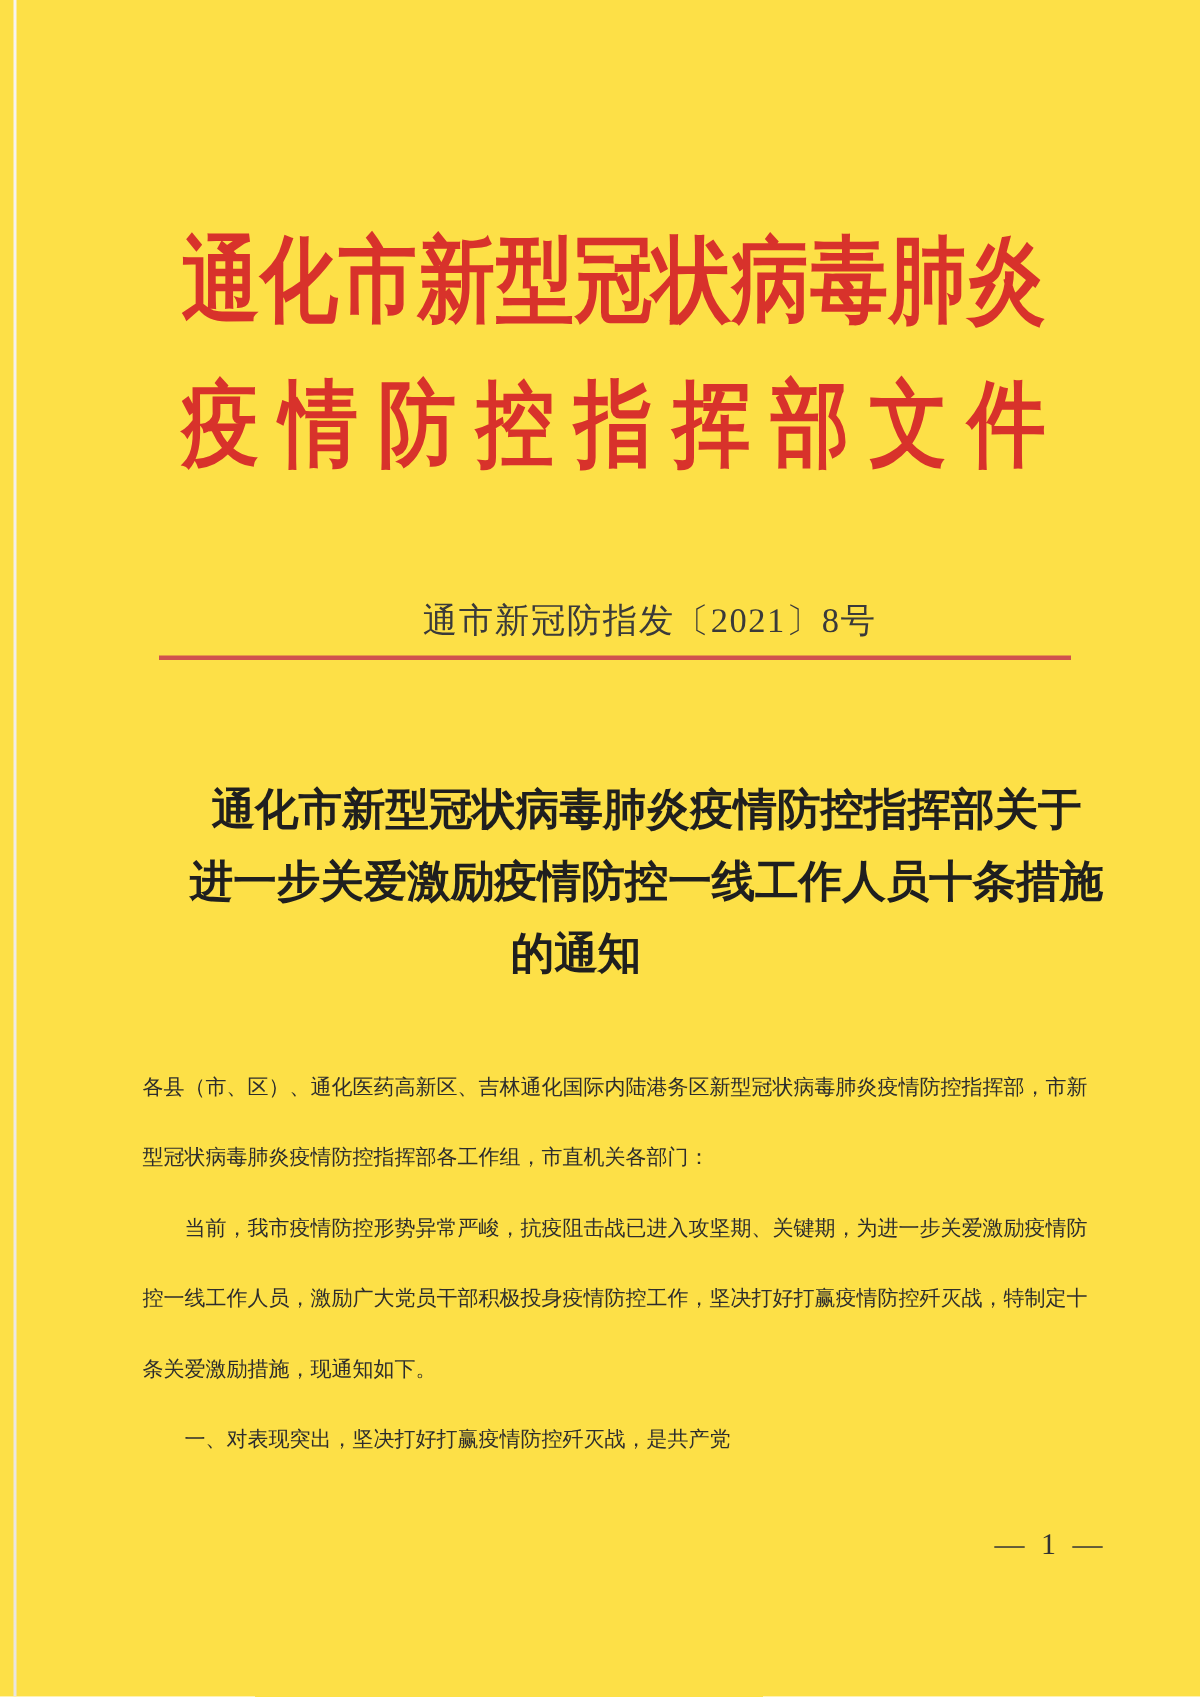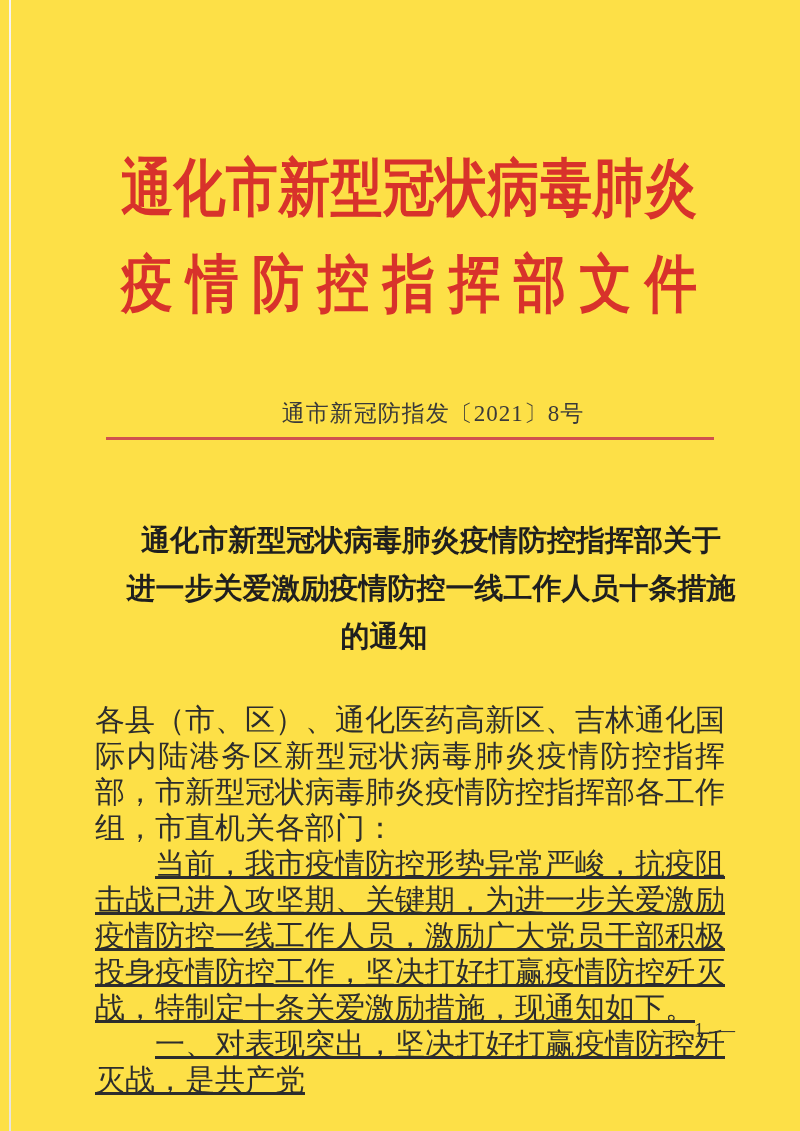--- a/index.html
+++ b/index.html
@@ -85,28 +85,28 @@
   .title-line-1 { top: 522px; transform: translateX(15px); }
   .title-line-2 { top: 570px; transform: translateX(15px); }
   .title-line-3 { top: 618px; transform: translateX(-32px); }
 
   
   .body-text {
     position: absolute;
     top: 702px;
     left: 95px;
     width: 630px;
-    font-size: 30px;
-    line-height: 36px;
+    font-size: 14px;
+    line-height: 47px;
     color: #2d2d2d;
     text-align: justify;
     text-justify: inter-ideograph;
   }
   .body-text p { margin: 0; }
-  .body-text p.indent { text-indent: 2em; text-decoration: underline; }
+  .body-text p.indent { text-indent: 2em; }
 
   
   .page-number {
     position: absolute;
     top: 1018px;
     right: 94px;
     font-size: 20px;
     line-height: 24px;
     color: #333333;
     letter-spacing: 3px;

